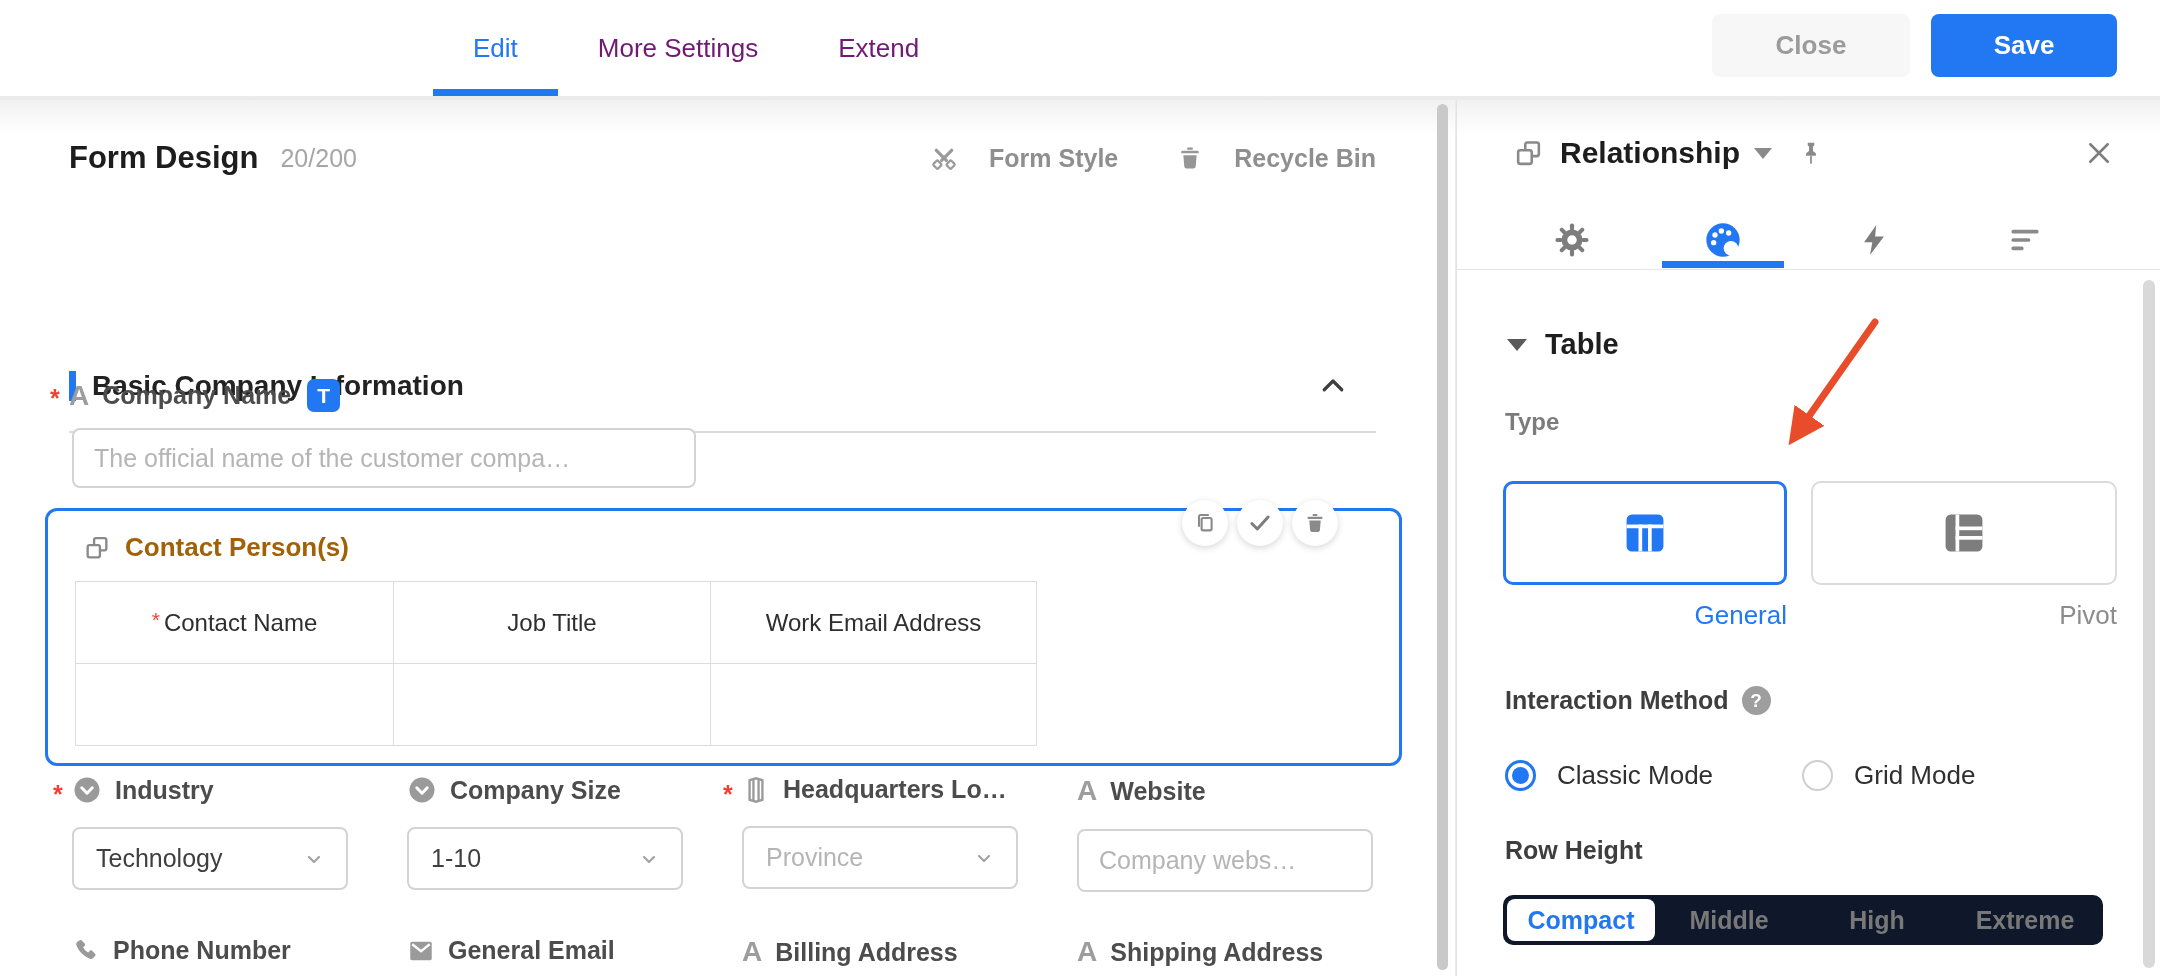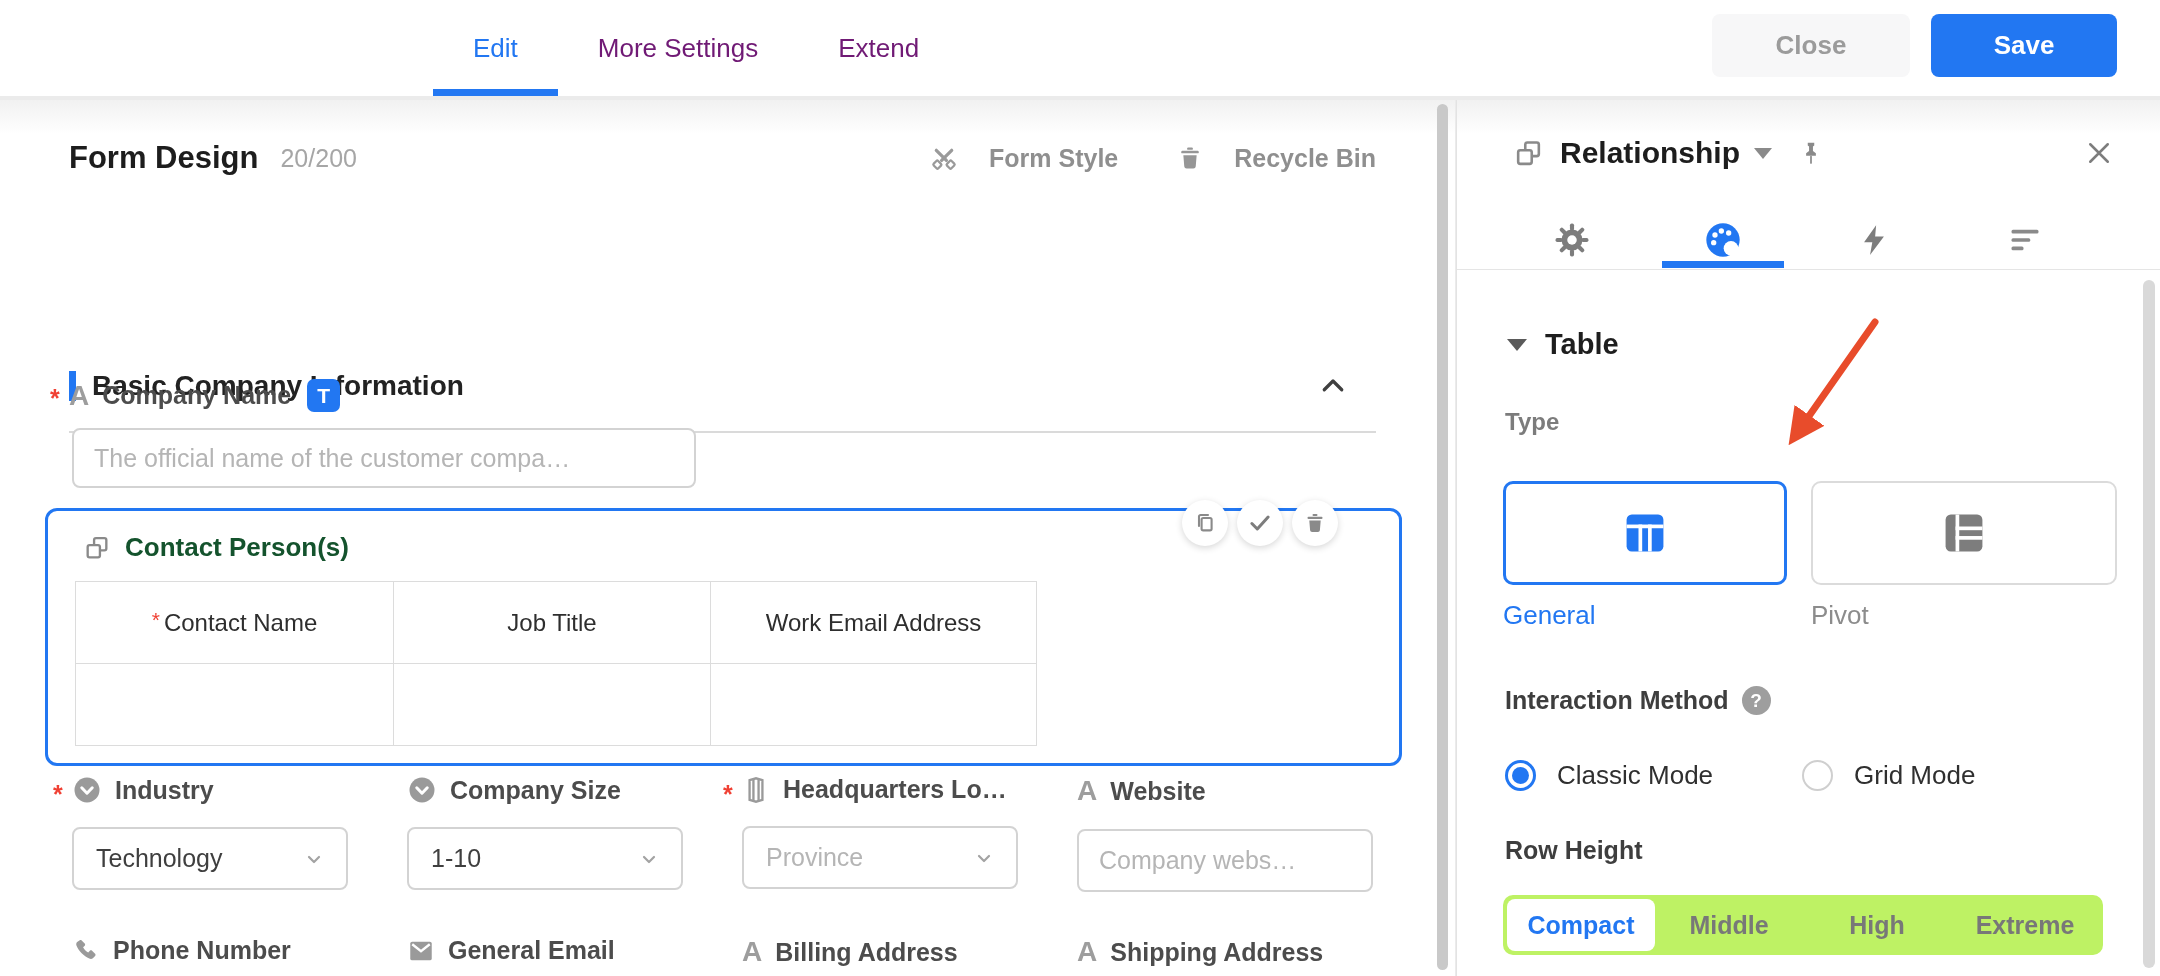--- a/index.html
+++ b/index.html
@@ -57,21 +57,21 @@
            font-size:21px;font-weight:bold;display:flex;align-items:center;justify-content:center;}
   .company-label{position:absolute;left:69px;top:279px;}
   .company-input{position:absolute;left:72px;top:328px;width:624px;height:60px;border:2px solid var(--border);
       border-radius:8px;font-size:25px;color:#555;padding:0 20px;outline:none;font-family:inherit;}
   .company-input::placeholder{color:var(--ph);}
 
   
   .contact{position:absolute;left:45px;top:408px;width:1357px;height:258px;border:3px solid var(--accent);
            border-radius:12px;background:#fff;}
   .contact-label{position:absolute;left:35px;top:21px;display:flex;align-items:center;gap:14px;
-                 font-size:26px;font-weight:bold;color:#14532d;}
+                 font-size:26px;font-weight:bold;color:#a16207;}
   .ctable{position:absolute;left:27px;top:70px;display:grid;grid-template-columns:318px 317px 326px;
           border-top:1px solid #dcdcdc;border-left:1px solid #dcdcdc;}
   .ccell{border-right:1px solid #dcdcdc;border-bottom:1px solid #dcdcdc;height:82px;background:#fff;
          display:flex;align-items:center;justify-content:center;font-size:24px;color:#2e2e2e;}
   .ccell .star{color:var(--danger);font-size:21px;margin-right:4px;margin-top:-6px;}
   .circles{position:absolute;top:-11px;right:61px;display:flex;gap:9px;}
   .circle{width:46px;height:46px;border-radius:50%;background:#fff;display:flex;align-items:center;
           justify-content:center;box-shadow:0 2px 7px rgba(0,0,0,.16);cursor:pointer;}
 
   
@@ -102,38 +102,38 @@
   .p-table-head{position:absolute;left:50px;top:228px;display:flex;align-items:center;gap:18px;}
   .tri-collapse{width:0;height:0;border-left:10px solid transparent;border-right:10px solid transparent;
                 border-top:12px solid #5a5a5a;}
   .p-table-title{font-size:29px;font-weight:bold;color:#1e1e1e;}
   .p-type{position:absolute;left:48px;top:308px;font-size:24px;font-weight:bold;color:#7c7c7c;}
 
   .type-card{position:absolute;top:381px;height:104px;border-radius:10px;background:#fff;cursor:pointer;
              display:flex;align-items:center;justify-content:center;}
   .type-general{left:46px;width:284px;border:3px solid var(--accent);}
   .type-pivot{left:354px;width:306px;border:2px solid #dbdbdb;}
-  .type-label{position:absolute;top:500px;font-size:26px;text-align:left;}
+  .type-label{position:absolute;top:500px;font-size:26px;text-align:right;}
   .lbl-general{left:46px;width:284px;color:var(--accent);}
   .lbl-pivot{left:354px;width:306px;color:#8c8c8c;}
 
   .p-interaction{position:absolute;left:48px;top:586px;display:flex;align-items:center;gap:13px;}
   .p-interaction-label{font-size:25px;font-weight:bold;color:#3e3e3e;}
   .help{width:29px;height:29px;border-radius:50%;background:#9e9e9e;color:#fff;font-size:19px;font-weight:bold;
         display:flex;align-items:center;justify-content:center;cursor:pointer;}
   .radio-row{position:absolute;top:660px;display:flex;align-items:center;gap:21px;cursor:pointer;}
   .rg1{left:48px;} .rg2{left:345px;}
   .radio{width:31px;height:31px;border-radius:50%;position:relative;background:#fff;}
   .radio.on{border:3px solid var(--accent);}
   .radio.on::after{content:"";position:absolute;inset:4px;border-radius:50%;background:var(--accent);}
   .radio.off{border:2px solid #cfcfcf;}
   .radio-label{font-size:26px;color:#2f2f2f;}
 
   .p-rowheight{position:absolute;left:48px;top:736px;font-size:25px;font-weight:bold;color:#3e3e3e;}
-  .segmented{position:absolute;left:46px;top:795px;width:600px;height:60px;background:#bef264;border-radius:10px;
+  .segmented{position:absolute;left:46px;top:795px;width:600px;height:50px;background:#0f172a;border-radius:10px;
              display:flex;padding:4px;}
   .segment{flex:1;display:flex;align-items:center;justify-content:center;font-size:25px;font-weight:bold;
            color:#787878;cursor:pointer;border-radius:8px;}
   .segment.active{background:#fff;color:var(--accent);}
 
   .arrow-svg{position:absolute;left:310px;top:212px;pointer-events:none;}
   svg{display:block;}
 </style>
 </head>
 <body>

